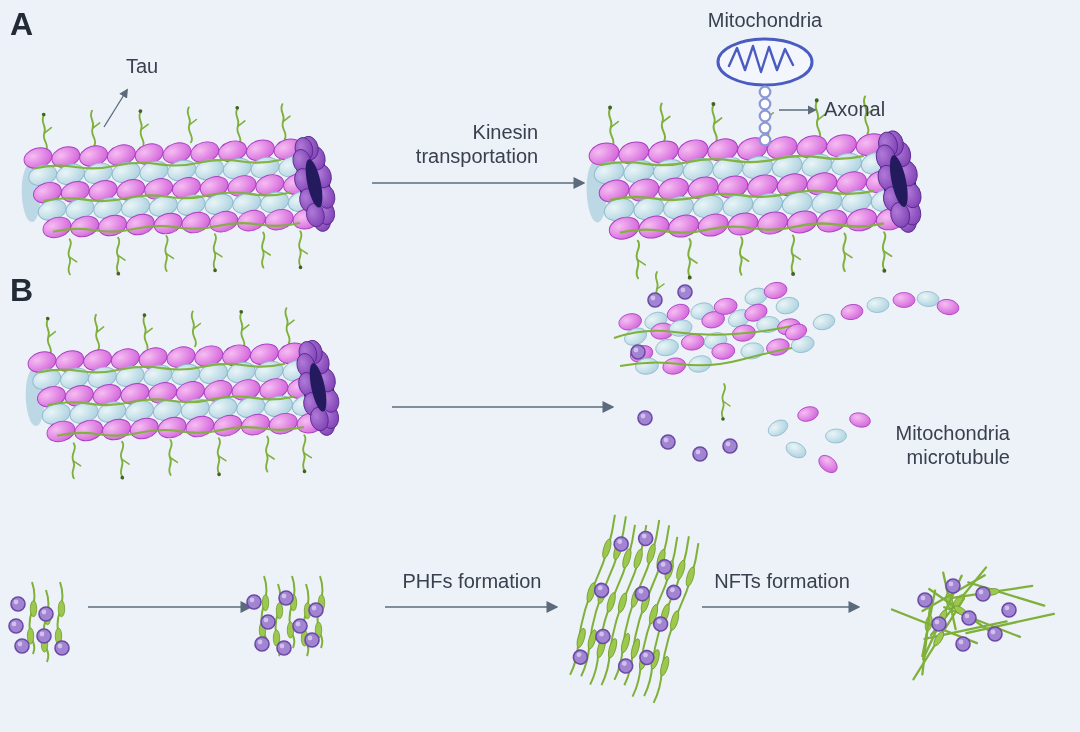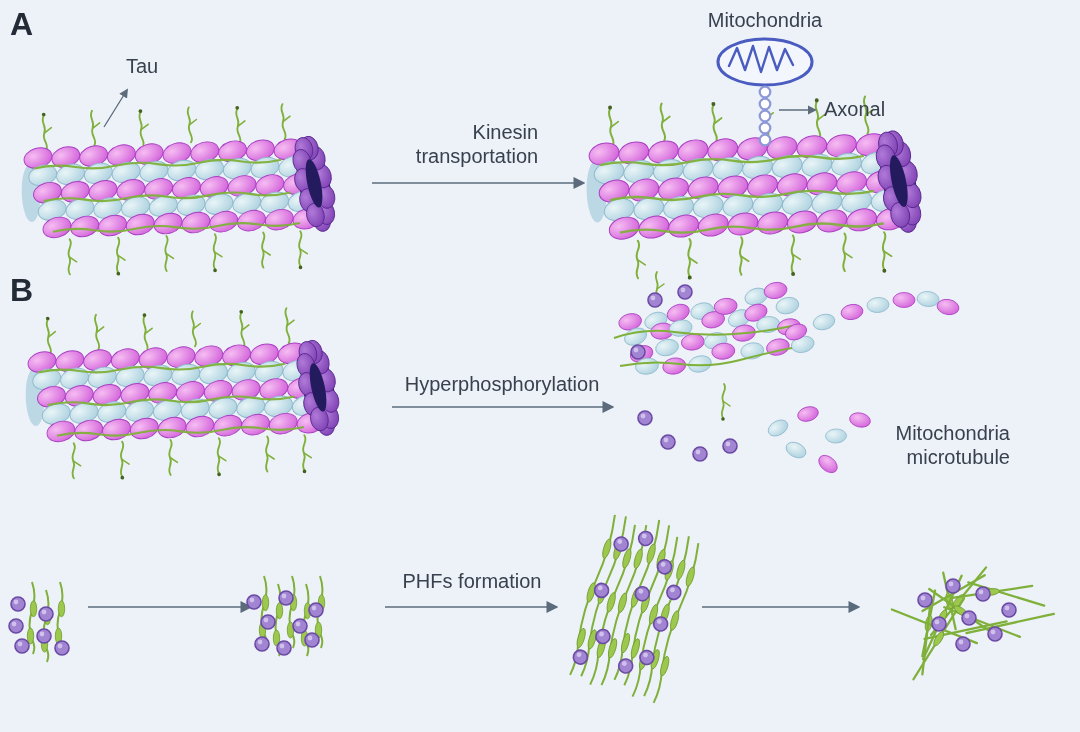--- a/index.html
+++ b/index.html
@@ -577,16 +577,16 @@
 
   <div class="panel-letter" style="left:10px;top:6px">A</div>
   <div class="panel-letter" style="left:10px;top:272px">B</div>
 
   <div class="lbl" style="left:126px;top:54px">Tau</div>
   <div class="lbl center" style="left:765px;top:8px">Mitochondria</div>
   <div class="lbl" style="left:824px;top:97px">Axonal</div>
   <div class="lbl center" style="left:477px;top:120px">Kinesin
 transportation</div>
 
-  <div class="lbl center" style="left:502px;top:372px">Hyperphosphorylation</div>
   <div class="lbl center" style="left:940px;top:421px">Mitochondria microtubule</div>
   <div class="lbl center" style="left:472px;top:569px">PHFs formation</div>
+  <div class="lbl center" style="left:782px;top:569px">NFTs formation</div>
 </div>
 
 </body></html>

